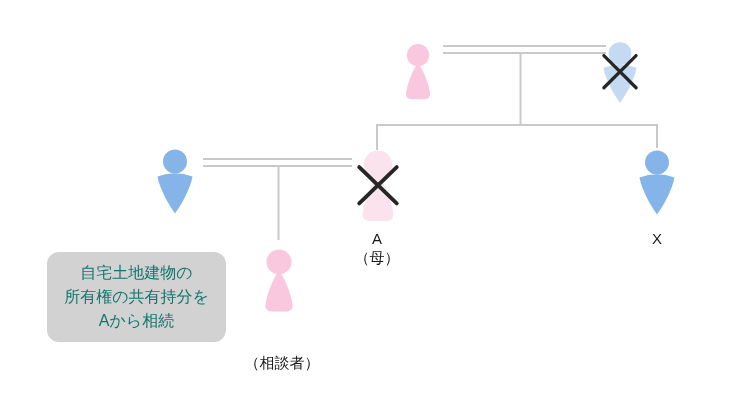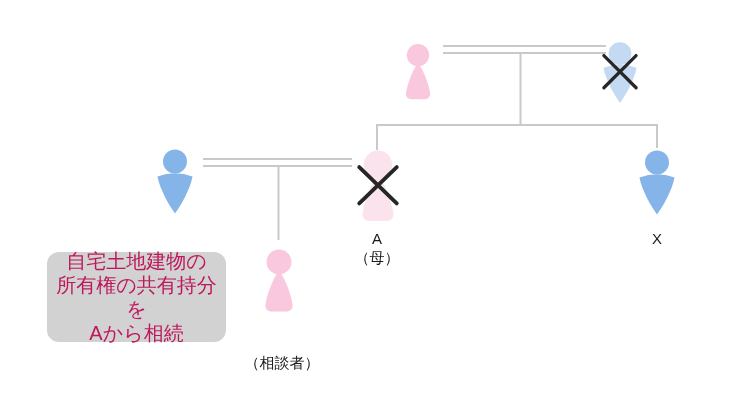--- a/index.html
+++ b/index.html
@@ -52,23 +52,23 @@
     height: 90px;
     background: #d2d2d2;
     border-radius: 12px;
     display: flex;
     align-items: center;
     justify-content: center;
   }
   .note-text {
     white-space: pre-line;
     text-align: center;
-    font-size: 20px;
+    font-size: 16px;
     line-height: 24px;
-    color: #be185d;
+    color: #0f766e;
   }
   
   .p-grandmother { left: 402px; top: 43px; width: 32px; height: 60px; }
   .p-grandfather { left: 602px; top: 42px; width: 36px; height: 65px; }
   .p-father      { left: 156px; top: 149px; width: 38px; height: 69px; }
   .p-a           { left: 357px; top: 150px; width: 42px; height: 75px; }
   .p-consultant  { left: 261px; top: 249px; width: 36px; height: 66px; }
   .p-x           { left: 638px; top: 150px; width: 38px; height: 69px; }
   
   .label-a          { left: 327px; top: 229px; width: 100px; }

